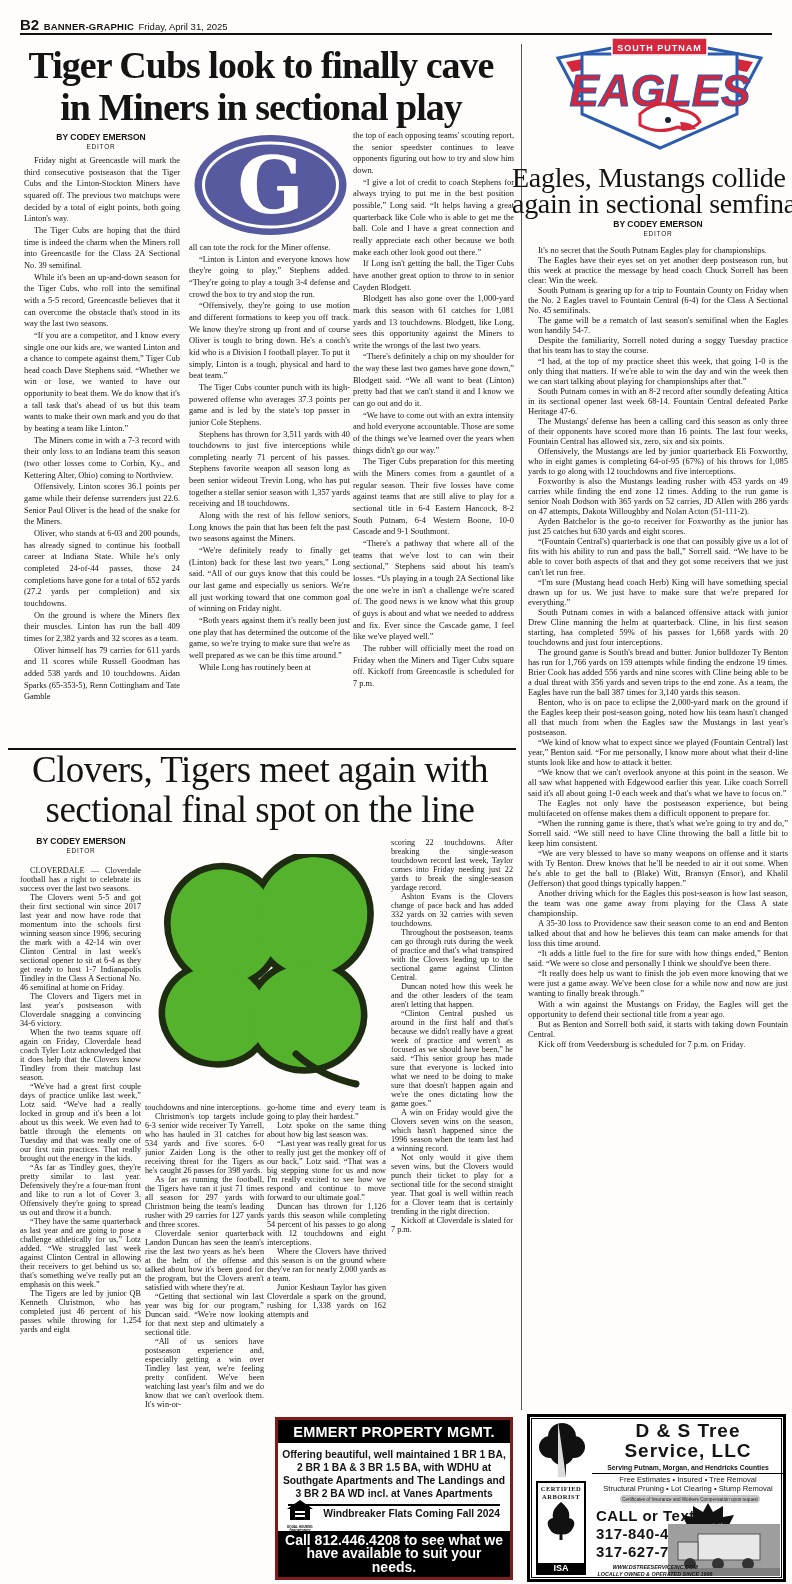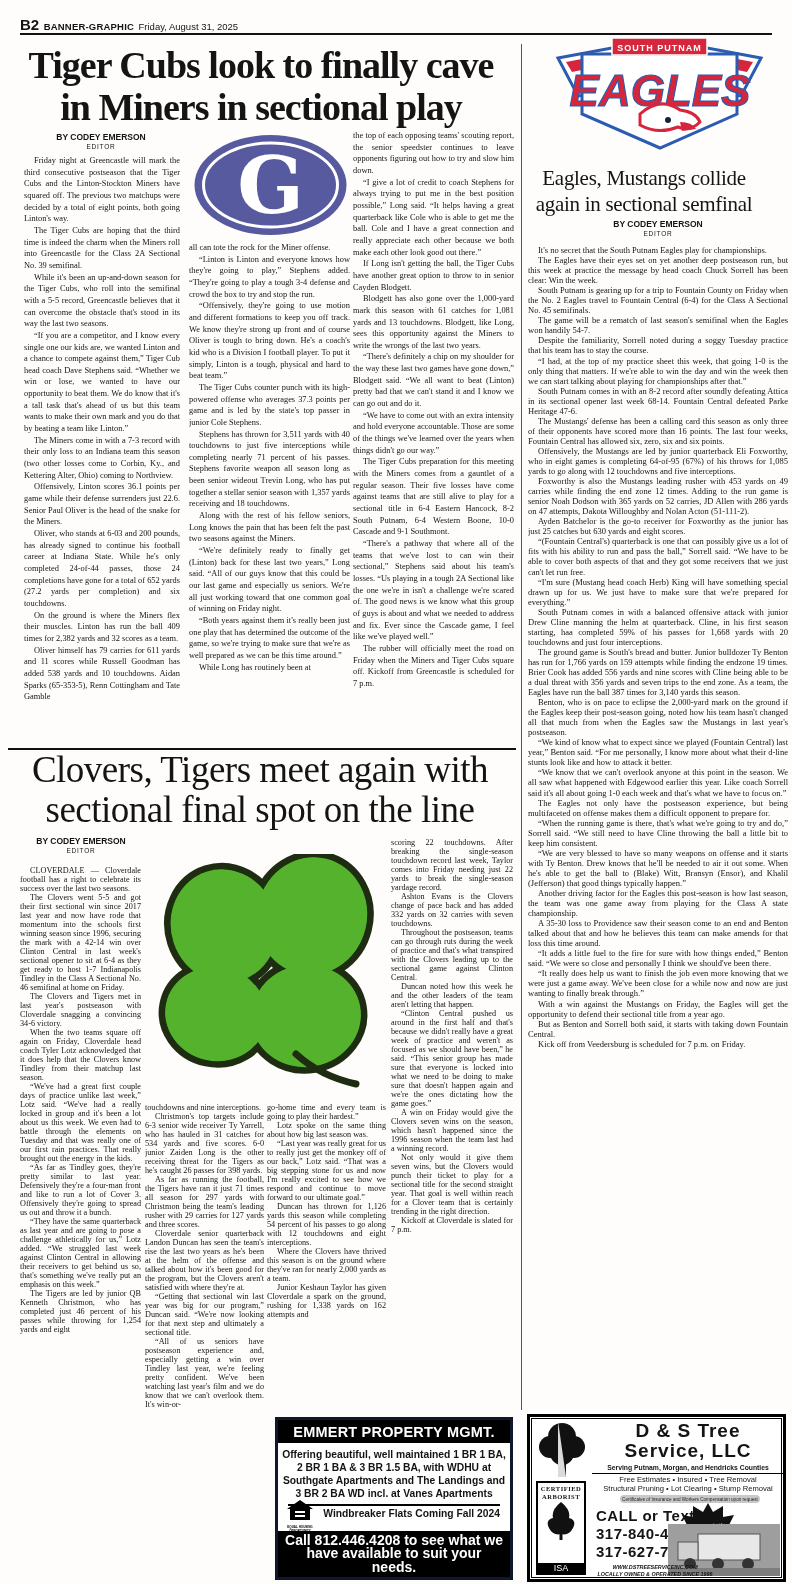--- a/index.html
+++ b/index.html
@@ -12,72 +12,72 @@
   .hdr { left:20px; top:16px; font-family:"Liberation Sans", sans-serif; white-space:nowrap; }
   .hdr .pg { font-size:15px; font-weight:bold; }
   .hdr .paper { font-size:9.5px; font-weight:bold; letter-spacing:.2px; }
   .hdr .date { font-size:9.5px; }
   .rule { background:#111; }
 
   
   .headline { text-align:center; font-weight:bold; letter-spacing:-1px; }
   .headline div { white-space:nowrap; }
   .h-tiger { left:6px; top:44px; width:510px; font-size:38px; line-height:42px; }
-  .h-eagles { left:512px; top:165px; width:264px; font-size:21px; line-height:26px; font-weight:normal; letter-spacing:-.3px; }
+  .h-eagles { left:512px; top:165px; width:264px; font-size:28px; line-height:26px; font-weight:normal; letter-spacing:-.3px; }
   .h-clovers { left:4px; top:750px; width:512px; font-size:37px; line-height:40px; font-weight:normal; letter-spacing:-.5px; }
 
   .byline { text-align:center; font-family:"Liberation Sans", sans-serif; }
   .byline .by { font-size:8.5px; font-weight:bold; }
   .byline .ed { font-size:6.5px; letter-spacing:.8px; margin-top:1px; }
 
   
   .col { text-align:justify; overflow:hidden; }
   .col p { text-indent:10px; }
   .col p.cont { text-indent:0; }
   .bt  { font-size:8.4px; line-height:11.65px; }   
   .be  { font-size:8.5px; line-height:10.05px; }   
   .bc  { font-size:8.2px; line-height:9px; }    
 
   .vdiv { background:#555; }
 
   
-  .ad-em { left:275px; top:1417px; width:238px; height:163px; background:#fff; border:3px solid #0f172a;
+  .ad-em { left:275px; top:1417px; width:238px; height:163px; background:#fff; border:3px solid #7f1d1d;
            font-family:"Liberation Sans", sans-serif; }
   .ad-em .band { background:#000; color:#fff; text-align:center; }
   .ad-em .t { font-size:14.5px; font-weight:bold; padding:4px 0 3px; letter-spacing:.2px; }
   .ad-em .body { font-size:10.3px; font-weight:bold; text-align:center; line-height:13px; padding:5px 4px 2px; }
   .ad-em .wb { font-size:10.3px; font-weight:bold; text-align:right; border-top:2px solid #000; margin:2px 10px 0; padding-top:2px; }
   .ad-em .call { font-size:14px; font-weight:bold; line-height:13.5px; padding:3px 6px; position:absolute; bottom:0; left:0; right:0; text-align:center;margin-top:42px; }
   .eh-icon { position:absolute; left:7px; bottom:44px; width:30px; text-align:center; }
   .eh-icon .cap { font-size:3px; font-weight:bold; color:#000; line-height:3.5px; }
 
   
   .ad-ds { left:527px; top:1414px; width:259px; height:168px; background:#fff; border:3px solid #000;
            box-shadow: inset 0 0 0 1px #fff, inset 0 0 0 2px #000; font-family:"Liberation Sans", sans-serif; }
   .ad-ds .title { position:absolute; left:62px; top:4px; width:192px; text-align:center; font-size:19px; font-weight:bold; line-height:20px; letter-spacing:1px; }
   .ad-ds .serv { position:absolute; left:62px; top:47px; width:192px; text-align:center; font-size:6.8px; font-weight:bold; border-bottom:1.5px solid #000; padding-bottom:2px; }
   .ad-ds .feat { position:absolute; left:62px; top:58px; width:192px; text-align:center; font-size:7.6px; line-height:9px; }
   .ad-ds .pill { position:absolute; left:90px; top:78px; width:140px; background:#c9c9c9; border-radius:6px; font-size:4.6px; text-align:center; padding:1.5px 2px; color:#222; }
   .ad-ds .call { position:absolute; left:66px; top:90px; font-size:15px; font-weight:bold; line-height:18px; letter-spacing:.5px; }
   .ad-ds .site { position:absolute; left:60px; top:147px; width:130px; text-align:center; font-style:italic; font-size:5.4px; line-height:6.5px; font-weight:bold; }
   .arbox { position:absolute; left:6px; top:64px; width:50px; height:94px; border:2px solid #000; text-align:center; }
   .arbox .ct { font-family:"Liberation Serif", serif; font-size:6.5px; font-weight:bold; letter-spacing:.5px; line-height:7.5px; padding-top:2px; }
-  .arbox .isa { position:absolute; bottom:0; left:0; right:0; background:#000; color:#fff; font-size:9px; font-weight:normal; }
+  .arbox .isa { position:absolute; bottom:0; left:0; right:0; background:#000; color:#fff; font-size:9px; font-weight:bold; }
   .truck { position:absolute; right:3px; bottom:3px; width:112px; height:52px; background:#a9a9a9; overflow:hidden; }
   .burst { position:absolute; right:46px; top:86px; width:58px; height:58px; }
 </style>
 </head>
 <body>
 
 <div class="page">
 
   <div class="abs hdr">
     <span class="pg">B2</span>
     <span class="paper">BANNER-GRAPHIC</span>
-    <span class="date">Friday, August 31, 2025</span>
+    <span class="date">Friday, April 31, 2025</span>
   </div>
   <div class="abs rule" style="left:20px;top:33px;width:752px;height:2px;"></div>
 
   <div class="abs headline h-tiger">
       <div>Tiger Cubs look to finally cave</div>
       <div>in Miners in sectional play</div>
     </div>
   <div class="abs byline" style="left:22px;top:132px;width:158px;">
     <div class="by">BY CODEY EMERSON</div>
     <div class="ed">EDITOR</div>
@@ -170,21 +170,21 @@
       <p>“(Fountain Central's) quarterback is one that can possibly give us a lot of fits with his ability to run and pass the ball,” Sorrell said. “We have to be able to cover both aspects of that and they got some receivers that we just can't let run free.</p>
       <p>“I'm sure (Mustang head coach Herb) King will have something special drawn up for us. We just have to make sure that we're prepared for everything.”</p>
       <p>South Putnam comes in with a balanced offensive attack with junior Drew Cline manning the helm at quarterback. Cline, in his first season starting, haa completed 59% of his passes for 1,668 yards with 20 touchdowns and just four interceptions.</p>
       <p>The ground game is South's bread and butter. Junior bulldozer Ty Benton has run for 1,766 yards on 159 attempts while finding the endzone 19 times. Brier Cook has added 556 yards and nine scores with Cline being able to be a dual threat with 356 yards and seven trips to the end zone. As a team, the Eagles have run the ball 387 times for 3,140 yards this season.</p>
       <p>Benton, who is on pace to eclipse the 2,000-yard mark on the ground if the Eagles keep their post-season going, noted how his team hasn't changed all that much from when the Eagles saw the Mustangs in last year's postseason.</p>
       <p>“We kind of know what to expect since we played (Fountain Central) last year,” Benton said. “For me personally, I know more about what their d-line stunts look like and how to attack it better.</p>
       <p>“We know that we can't overlook anyone at this point in the season. We all saw what happened with Edgewood earlier this year. Like coach Sorrell said it's all about going 1-0 each week and that's what we have to focus on.”</p>
       <p>The Eagles not only have the postseason experience, but being multifaceted on offense makes them a difficult opponent to prepare for.</p>
       <p>“When the running game is there, that's what we're going to try and do,” Sorrell said. “We still need to have Cline throwing the ball a little bit to keep him consistent.</p>
       <p>“We are very blessed to have so many weapons on offense and it starts with Ty Benton. Drew knows that he'll be needed to air it out some. When he's able to get the ball to (Blake) Witt, Bransyn (Ensor), and Khalil (Jefferson) that good things typically happen.”</p>
-      <p>Another driving factor for the Eagles this post-season is how last season, the team was one game away from playing for the Class A state championship.</p>
+      <p>Another driving which for the Eagles this post-season is how last season, the team was one game away from playing for the Class A state championship.</p>
       <p>A 35-30 loss to Providence saw their season come to an end and Benton talked about that and how he believes this team can make amends for that loss this time around.</p>
       <p>“It adds a little fuel to the fire for sure with how things ended,” Benton said. “We were so close and personally I think we should've been there.</p>
       <p>“It really does help us want to finish the job even more knowing that we were just a game away. We've been close for a while now and now are just wanting to finally break through.”</p>
       <p>With a win against the Mustangs on Friday, the Eagles will get the opportunity to defend their sectional title from a year ago.</p>
       <p>But as Benton and Sorrell both said, it starts with taking down Fountain Central.</p>
       <p>Kick off from Veedersburg is scheduled for 7 p.m. on Friday.</p>
     </div>
 
   <div class="abs headline h-clovers">
       <div>Clovers, Tigers meet again with</div>

